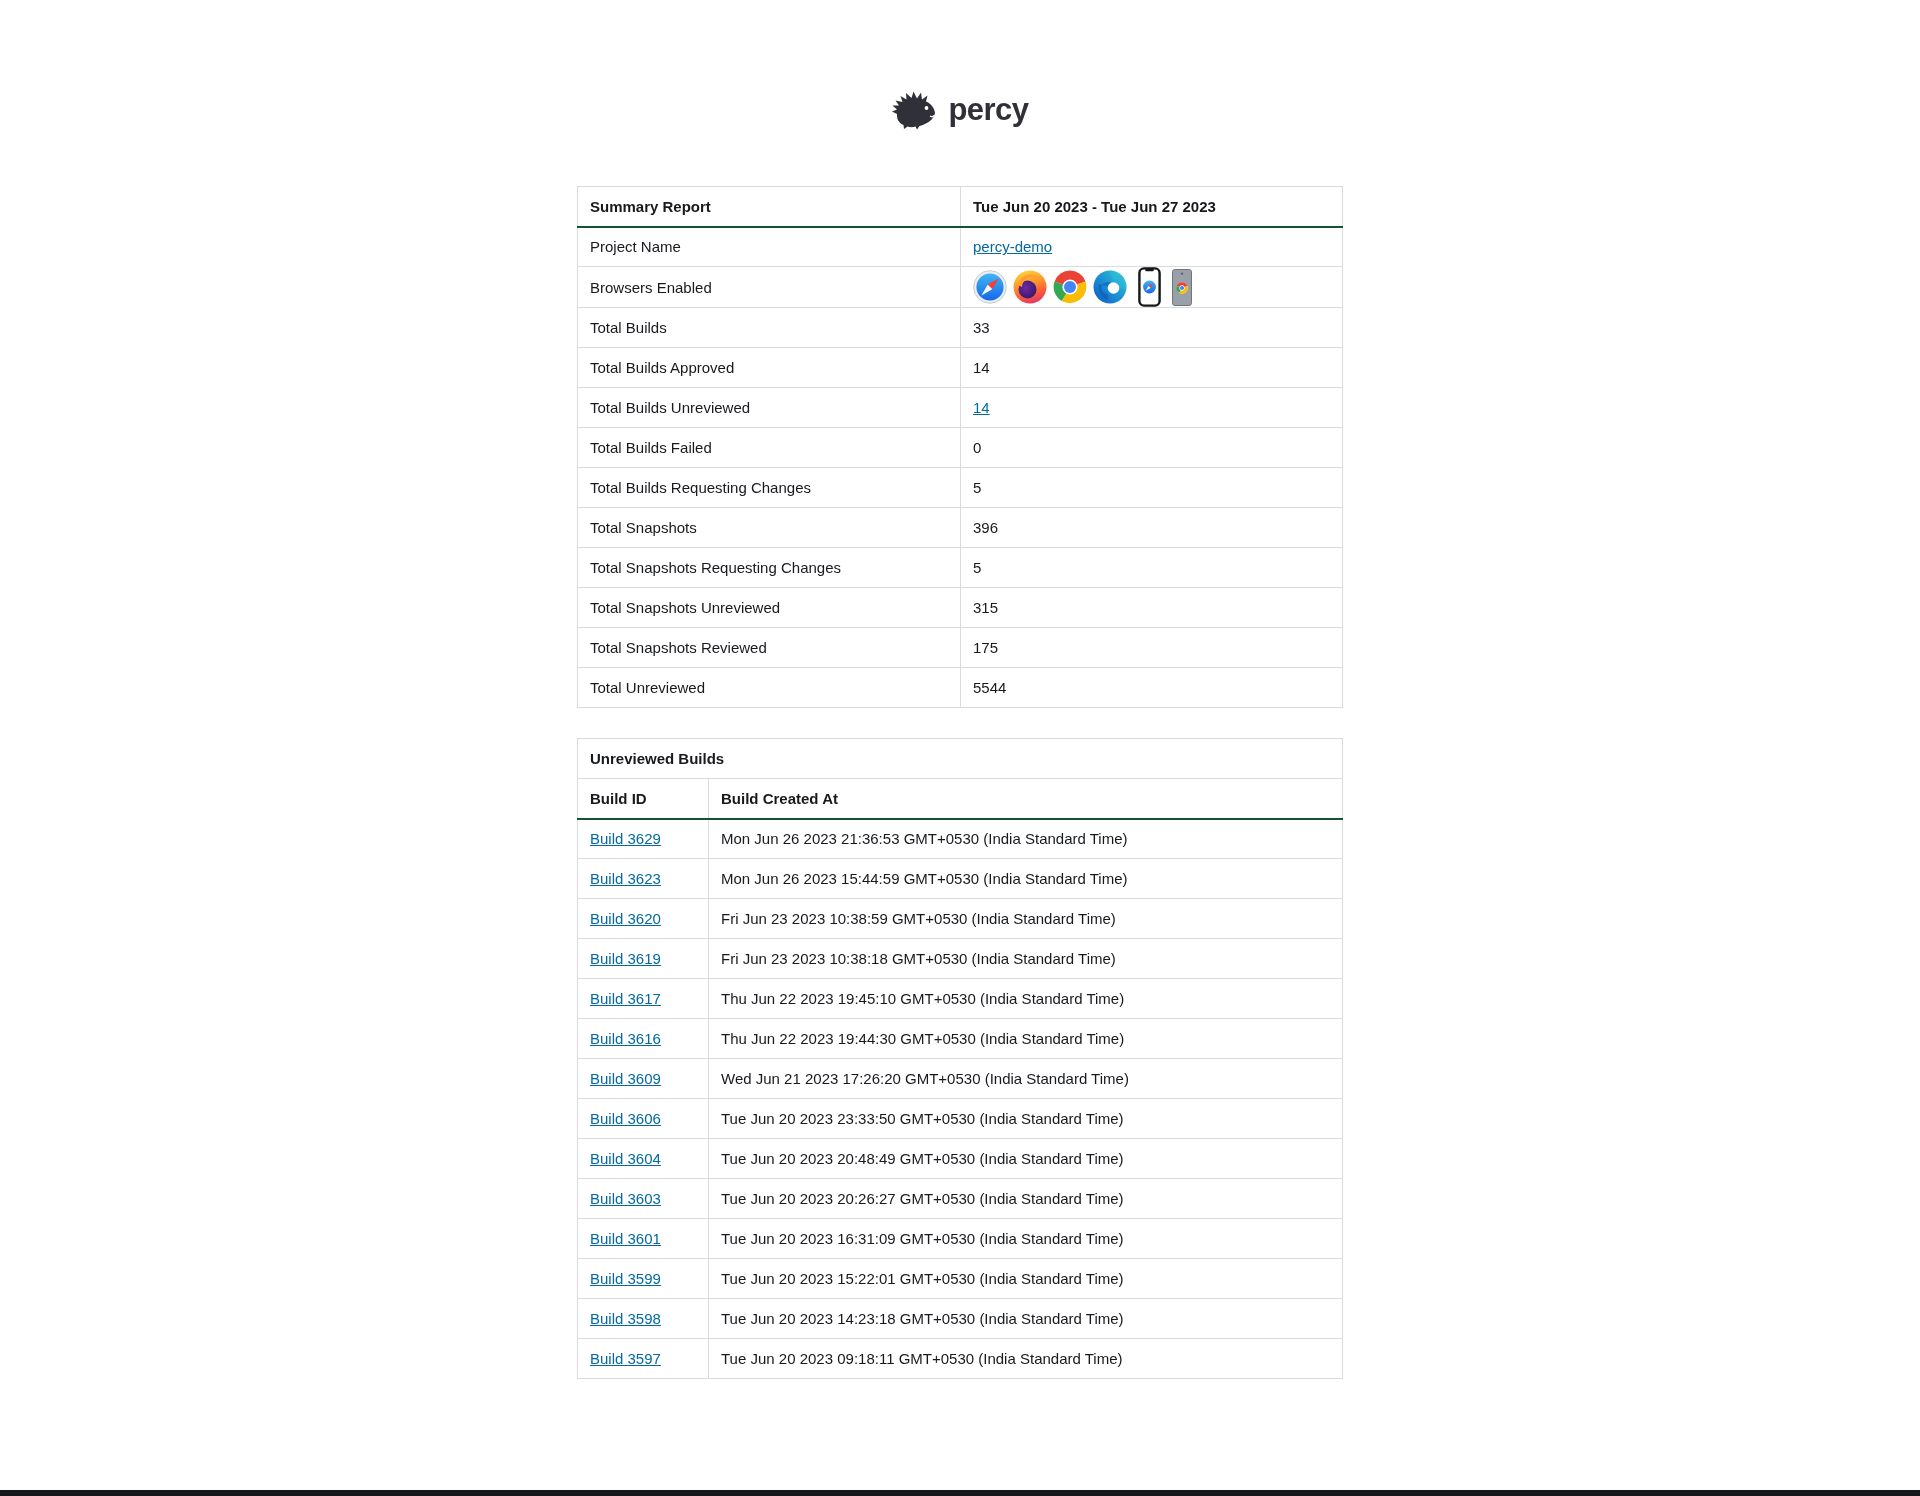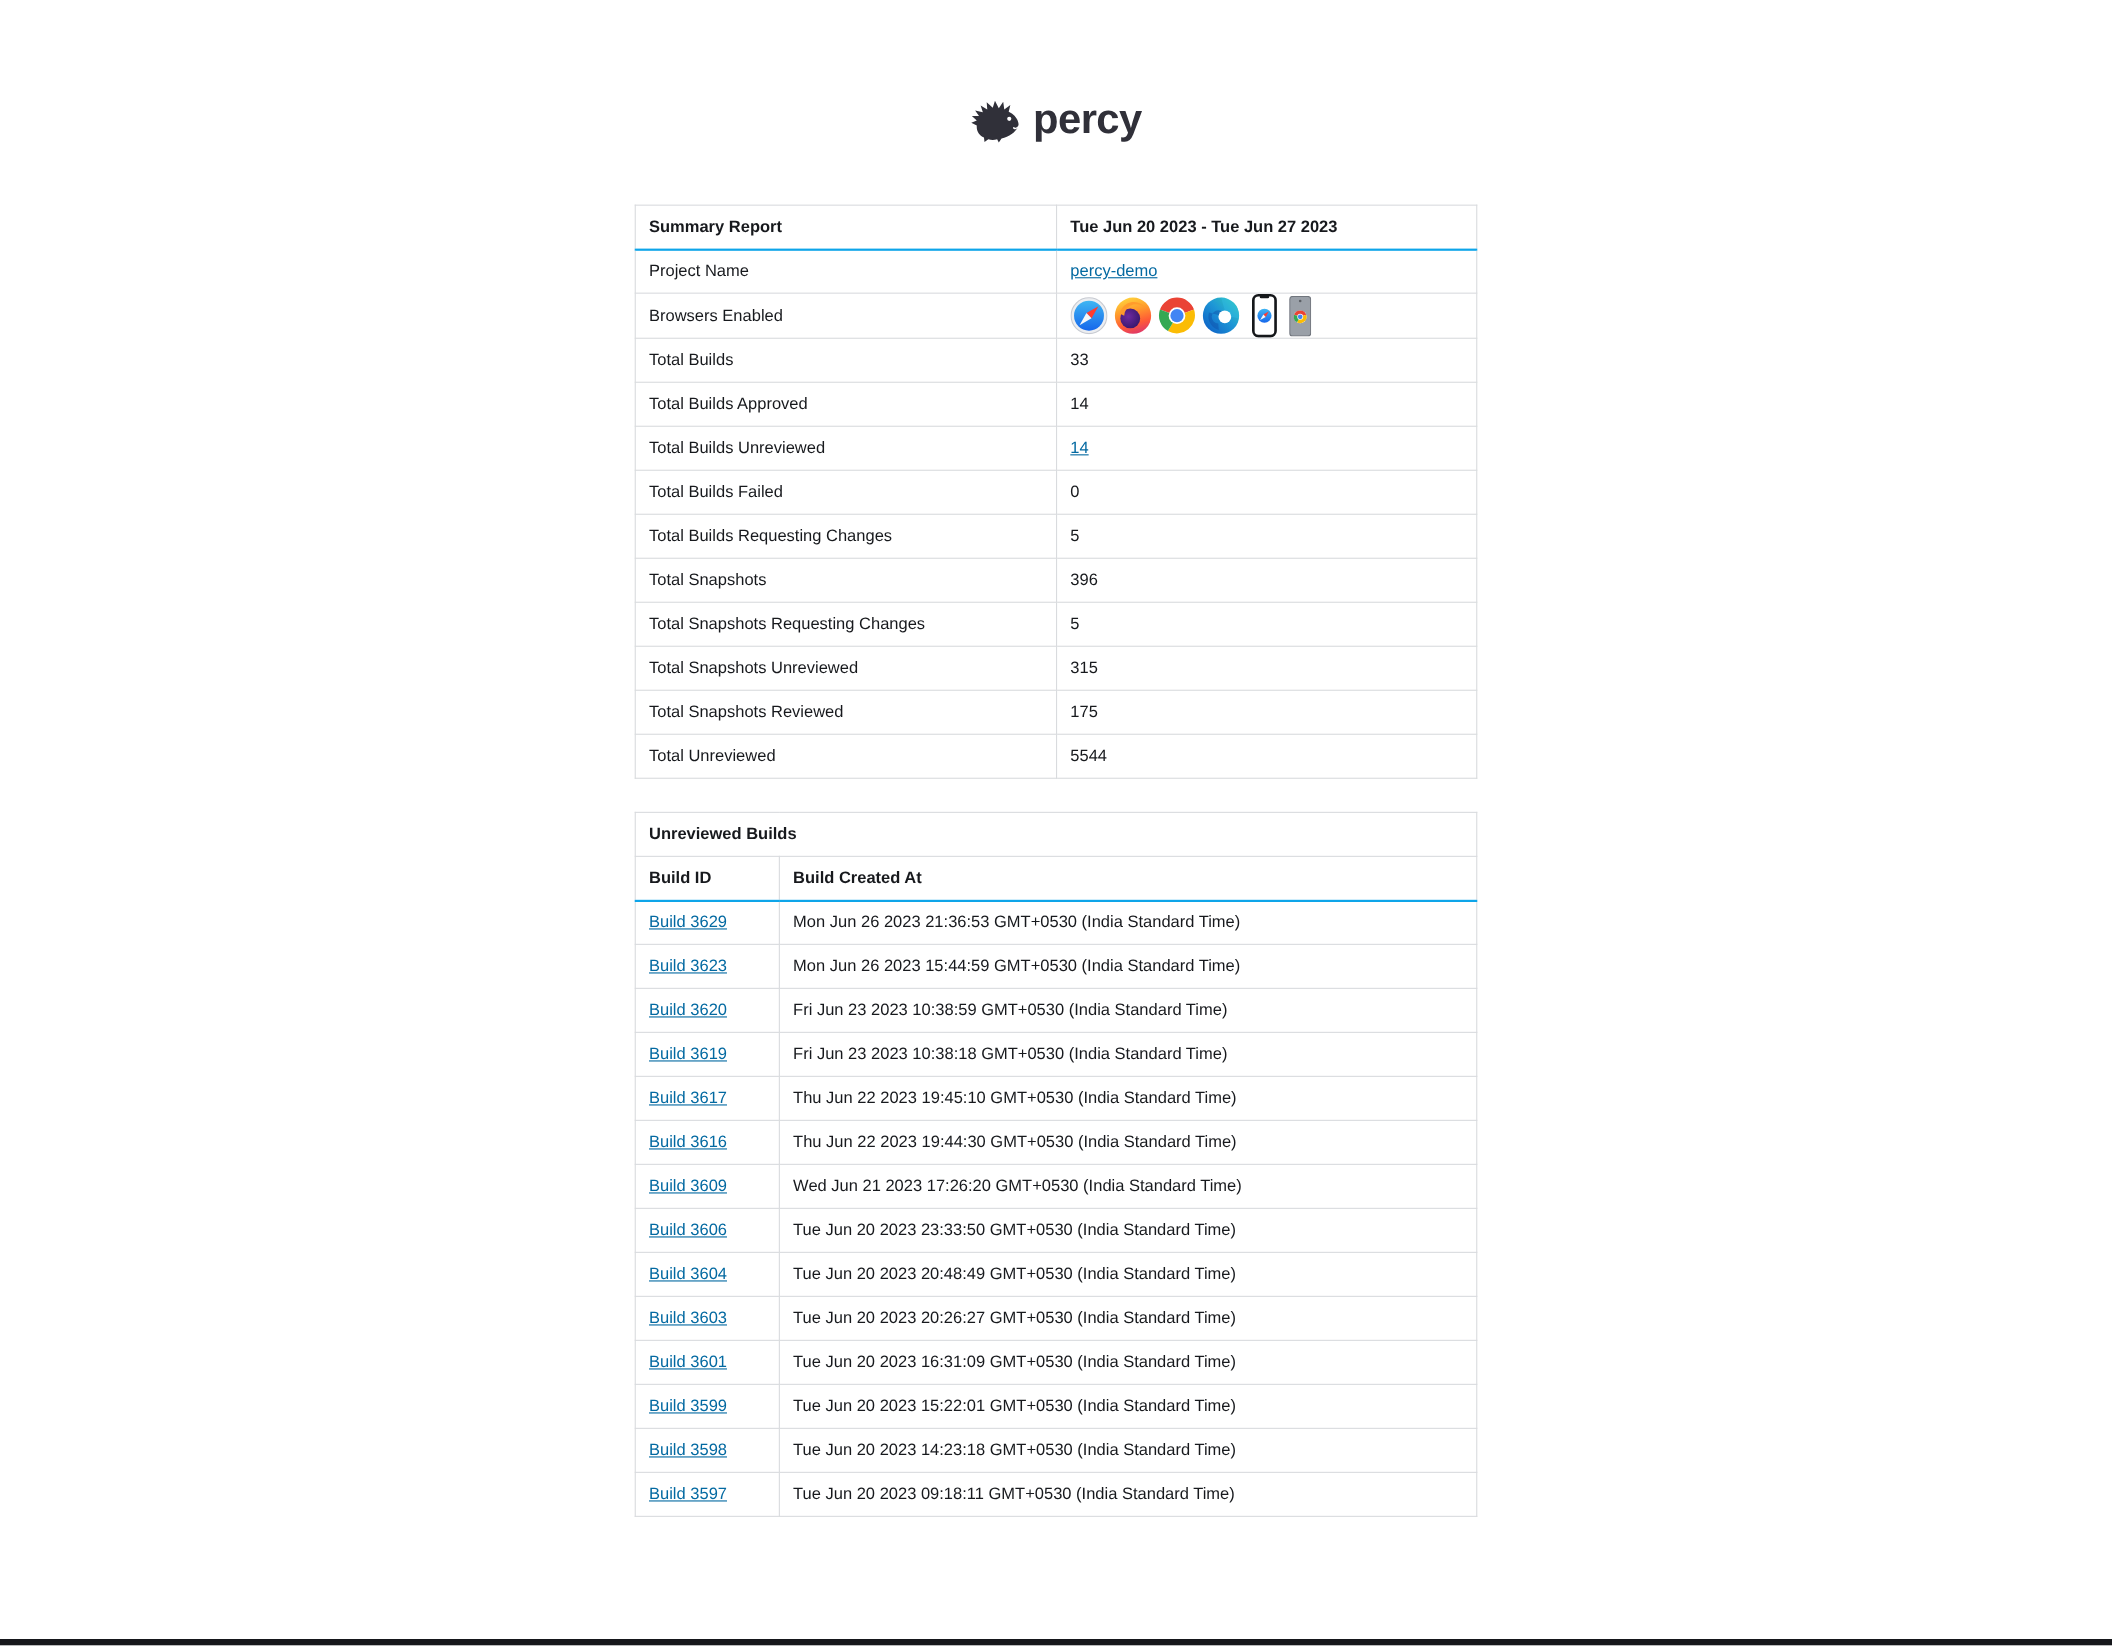--- a/index.html
+++ b/index.html
@@ -9,27 +9,27 @@
     background: #ffffff;
     font-family: "Liberation Sans", sans-serif;
     color: #17191d;
     position: relative;
     overflow: hidden;
   }
   .page { width: 766px; margin: 0 auto; padding-top: 90px; }
 
   
   .logo-row { display: flex; justify-content: center; align-items: center; gap: 9px; height: 42px; margin-bottom: 54px; }
-  .logo-text { font-size: 38px; font-weight: bold; color: #303039; letter-spacing: -0.5px; line-height: 1; padding-bottom: 4px; }
+  .logo-text { font-size: 31px; font-weight: bold; color: #303039; letter-spacing: -0.5px; line-height: 1; padding-bottom: 4px; }
 
   
   table { border-collapse: collapse; width: 766px; font-size: 15px; table-layout: fixed; }
   td, th { border: 1px solid #d9dbde; padding: 0 12px; height: 40px; text-align: left; vertical-align: middle; }
   th { font-weight: bold; }
-  tr.dark-underline th { border-bottom: 2px solid #0ea5e9; }
+  tr.dark-underline th { border-bottom: 2px solid #14532d; }
   .summary-table col.c1 { width: 383px; }
   .builds-table col.c1 { width: 131px; }
   .builds-table { margin-top: 30px; }
   .browsers-row td { height: 29px; }
   .browser-icons { display: flex; align-items: center; gap: 6px; }
   .browser-icons .phone { margin-left: 5px; }
   a.link { color: #0369a1; text-decoration: underline; }
 
   .bottom-bar { position: absolute; left: 0; bottom: 0; width: 1920px; height: 6px; background: #16171b; }
 </style>

